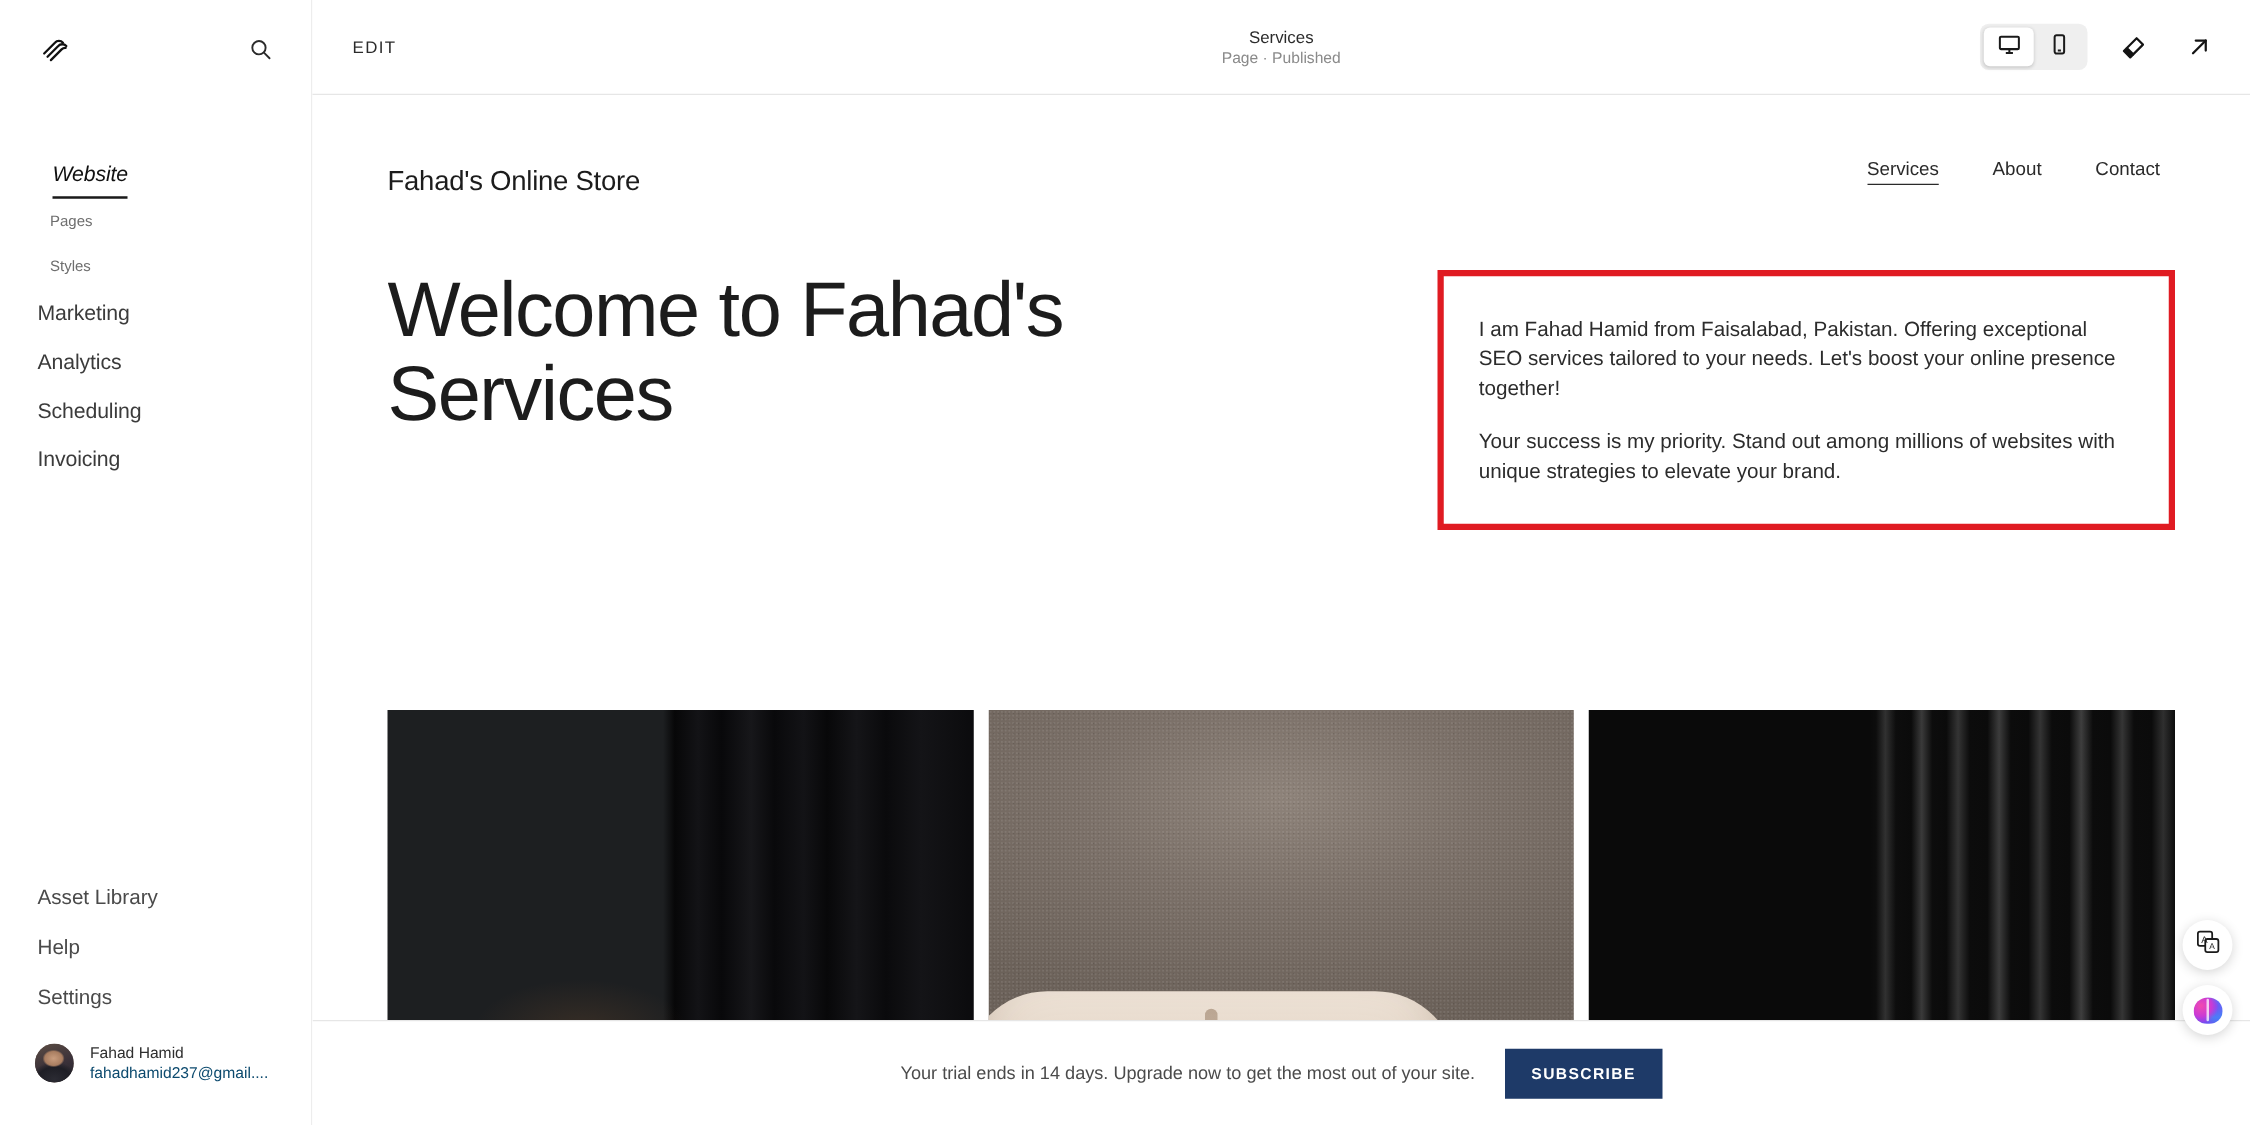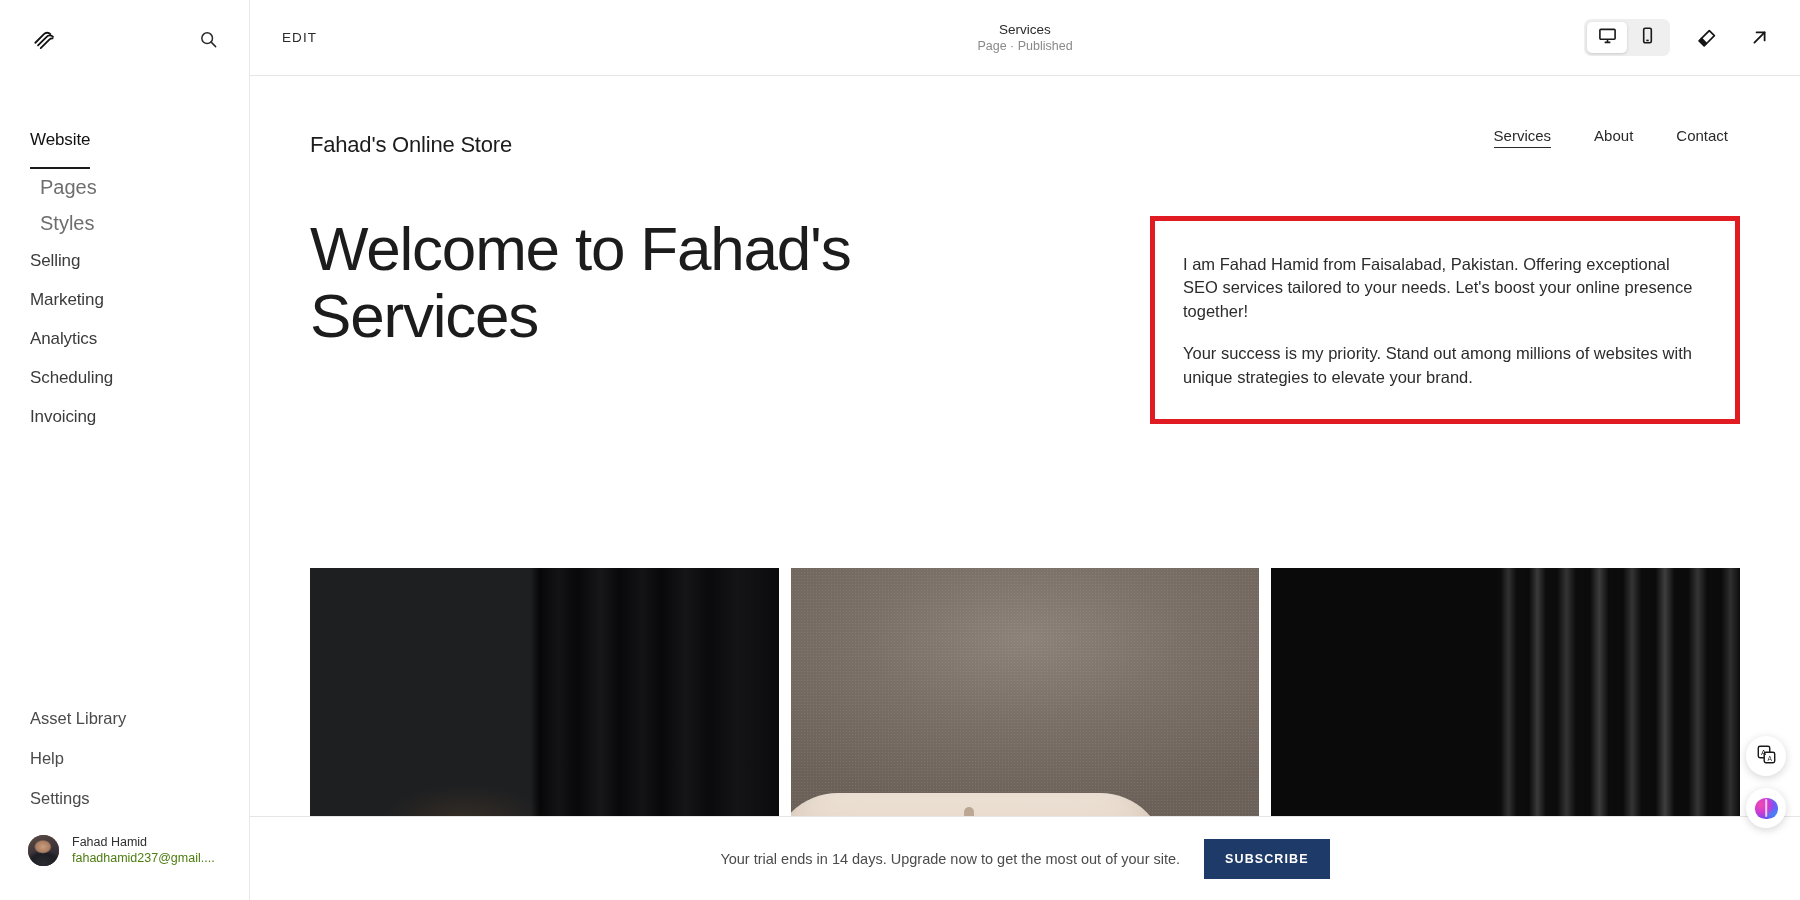--- a/index.html
+++ b/index.html
@@ -30,25 +30,26 @@
     cursor:pointer;
   }
 
   .sb-nav { margin-top:42px; }
   .sb-item {
     padding:5px 30px; font-size:17px; color:#3b3b3b;
     line-height:29px; cursor:pointer; letter-spacing:-0.1px;
   }
   .sb-item.active {
     color:#111; font-weight:500;
-    display:inline-block; margin-left:30px; padding:5px 0 13px 0;
+    display:inline-block; margin-left:42px; padding:5px 0 3px 0;
     border-bottom:2px solid #1a1a1a;
+    font-style:italic;
   }
   .sb-sub {
-    padding:4px 30px 4px 40px; font-size:20px;
+    padding:4px 30px 4px 40px; font-size:12px;
     color:#6e6e6e; line-height:28px; cursor:pointer;
   }
 
   .sb-bottom { position:absolute; bottom:12px; left:0; right:0; }
   .sb-foot-item {
     padding:5px 30px; font-size:16.5px; color:#4a4a4a;
     line-height:30px; cursor:pointer;
   }
   .sb-user {
     display:flex; align-items:center; gap:13px;
@@ -62,21 +63,21 @@
   .avatar .face {
     position:absolute; width:100%; height:100%;
     background:
       radial-gradient(ellipse 38% 30% at 48% 38%, #c99d7e 0%, #a87d60 60%, transparent 75%),
       radial-gradient(ellipse 60% 45% at 50% 92%, #2b2b33 0%, #1e1e25 70%, transparent 100%),
       linear-gradient(160deg,#5c4d44 0%, #3a3139 55%, #23232b 100%);
   }
   .user-txt { min-width:0; }
   .user-name { font-size:12.5px; color:#2f2f2f; line-height:16px; }
   .user-mail {
-    font-size:12.5px; color:#4d7c0f; line-height:16px;
+    font-size:12.5px; color:#0c4a6e; line-height:16px;
     white-space:nowrap; overflow:hidden;text-align:right;
   }
 
   
   .main { flex:1; height:900px; display:flex; flex-direction:column; position:relative; background:#fff; }
 
   .topbar {
     height:76px; flex:0 0 76px;
     border-bottom:1px solid #e6e6e6;
     display:flex; align-items:center;
@@ -283,21 +284,20 @@
         <circle cx="8.6" cy="8.6" r="5.6"></circle>
           <path d="M12.8 12.8 L17.5 17.5"></path>
       </svg>
     </span>
   </div>
 
   <nav class="sb-nav">
     <div><span class="sb-item active">Website</span></div>
     <div class="sb-sub">Pages</div>
     <div class="sb-sub">Styles</div>
-    <div class="sb-item">Selling</div>
     <div class="sb-item">Marketing</div>
     <div class="sb-item">Analytics</div>
     <div class="sb-item">Scheduling</div>
     <div class="sb-item">Invoicing</div>
   </nav>
 
   <div class="sb-bottom">
     <div class="sb-foot-item">Asset Library</div>
     <div class="sb-foot-item">Help</div>
     <div class="sb-foot-item">Settings</div>

